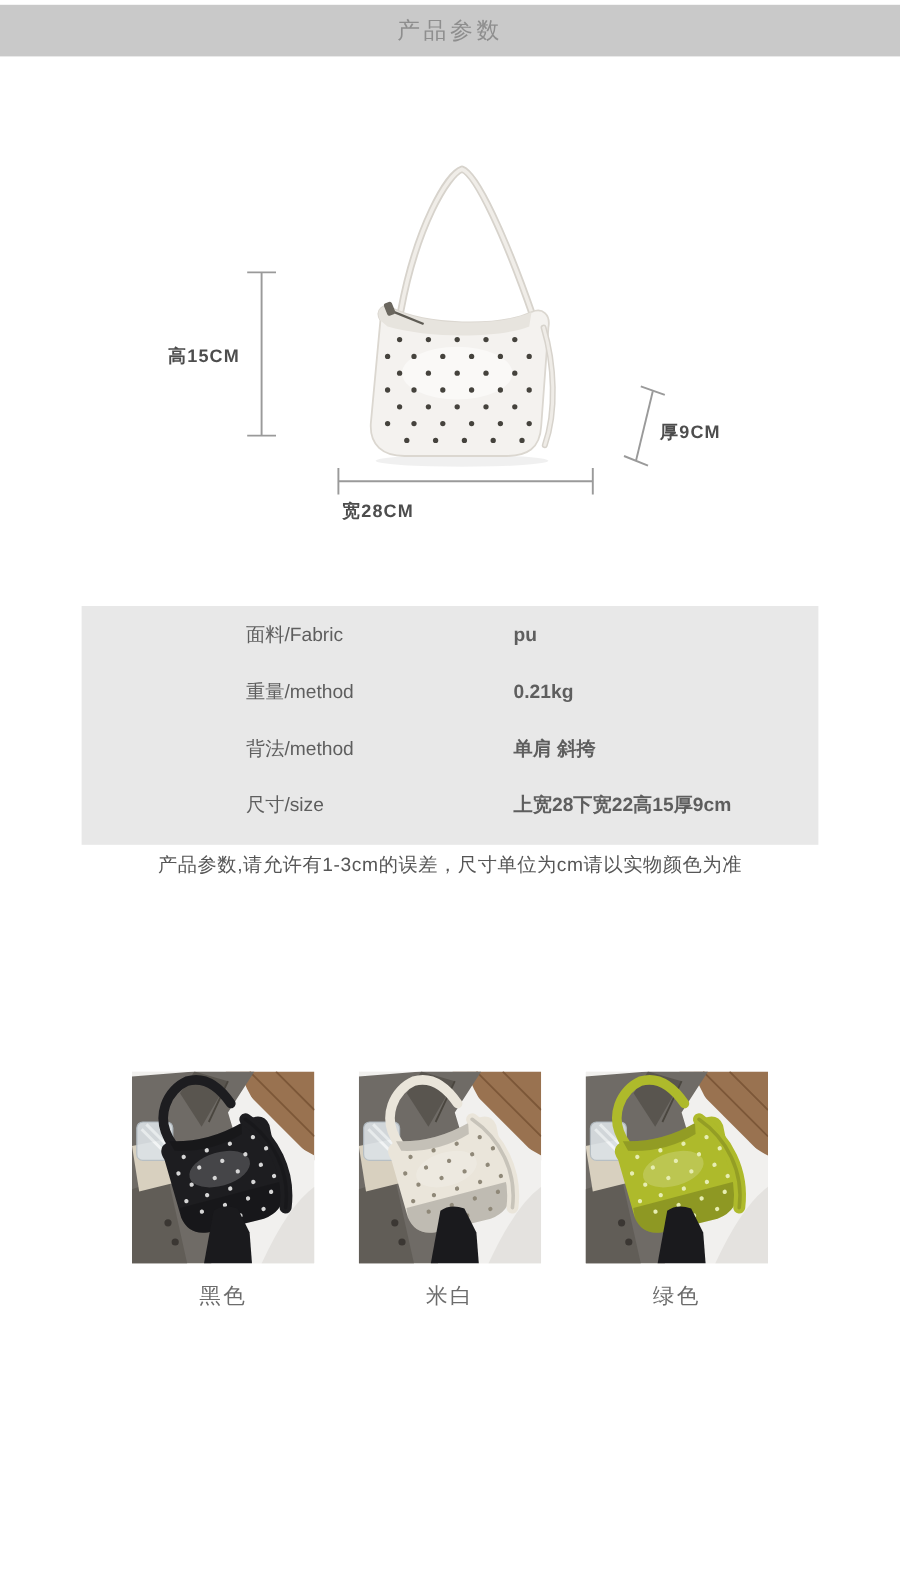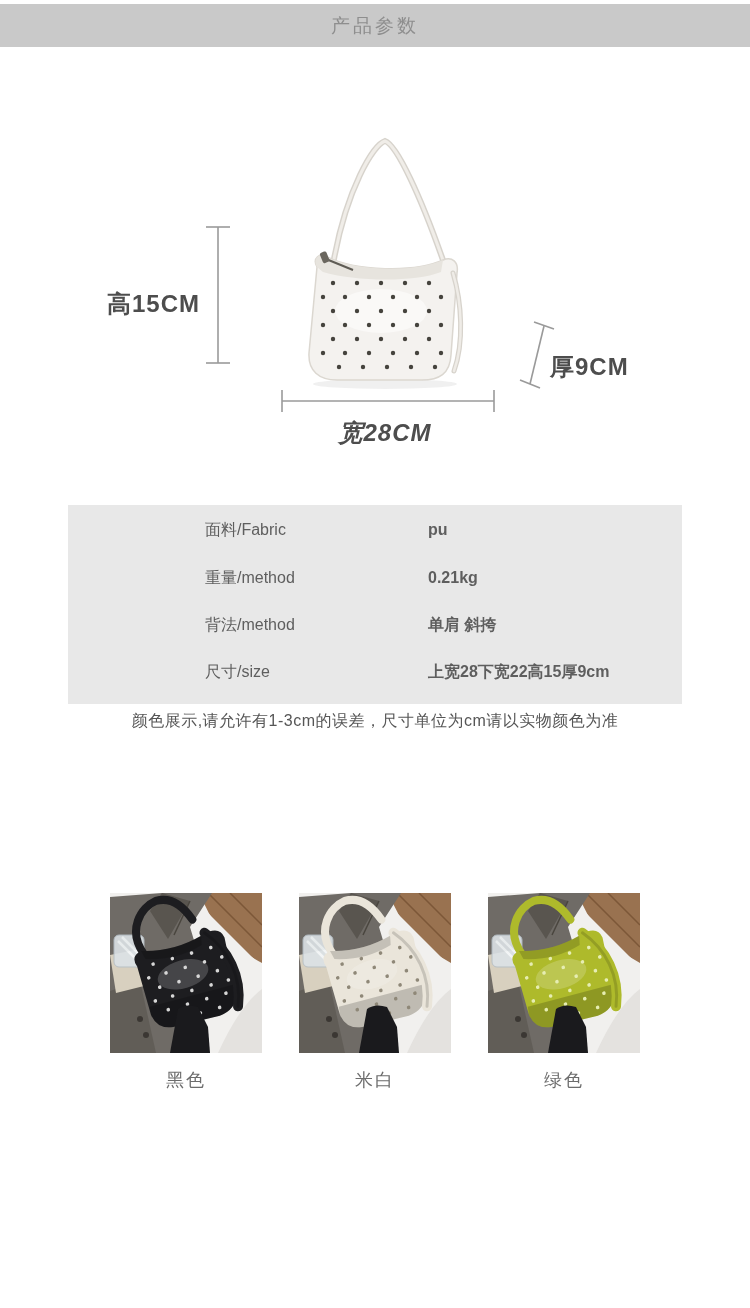--- a/index.html
+++ b/index.html
@@ -10,26 +10,26 @@
   .section-bar{
     position:absolute;left:0;width:750px;display:flex;align-items:center;justify-content:center;
     background:var(--section-bar-bg,#c9c9c9);color:var(--section-bar-text,#8e8e8e);
     font-size:19px;letter-spacing:3px;
   }
   #params-bar{top:4px;height:43px;}
   #colors-bar{top:797px;height:49px;}
 
   .abs{position:absolute;}
   .measure-label{
-    position:absolute;font-size:24px;font-weight:bold;
+    position:absolute;font-size:15px;font-weight:bold;
     color:var(--diagram-text,#4d4d4d);letter-spacing:1px;white-space:nowrap;
   }
   #height-label{left:100px;top:288px;width:100px;text-align:right;}
   #thickness-label{left:550px;top:351px;}
-  #width-label{left:285px;top:417px;width:200px;text-align:center;font-style:italic;}
+  #width-label{left:285px;top:417px;width:200px;text-align:left;}
 
   .mline{stroke:var(--diagram-line,#9a9a9a);stroke-width:1.6;}
 
   #spec-table{
     position:absolute;left:68px;top:505px;width:614px;height:199px;
     background:var(--table-bg,#e8e8e8);
   }
   .spec-row{position:absolute;left:0;width:100%;height:20px;line-height:20px;
     font-size:16px;color:var(--table-text,#5e5e5e);}
   .spec-row:nth-of-type(1){top:15px;}
@@ -155,21 +155,21 @@
     <div class="spec-row">
       <span class="spec-label">背法/method</span>
       <span class="spec-value">单肩 斜挎</span>
     </div>
     <div class="spec-row">
       <span class="spec-label">尺寸/size</span>
       <span class="spec-value">上宽28下宽22高15厚9cm</span>
     </div>
   </div>
 
-  <div id="note">颜色展示,请允许有1-3cm的误差，尺寸单位为cm请以实物颜色为准</div>
+  <div id="note">产品参数,请允许有1-3cm的误差，尺寸单位为cm请以实物颜色为准</div>
 
 
   <svg id="defs-svg" aria-hidden="true">
     <defs>
       <symbol id="scene" viewBox="0 0 152 160">
         <rect width="152" height="160" fill="#f1f0ee"></rect>
         <polygon points="78,0 152,0 152,74" fill="#997250"></polygon>
         <path d="M98,0 L152,54 M120,0 L152,32" stroke="#7c5738" stroke-width="1.5"></path>
         <path d="M0,0 L90,0 Q105,45 152,70 L152,160 L0,160 Z" fill="#f1f0ee"></path>
         <path d="M108,160 Q130,112 152,96 L152,160 Z" fill="#e4e2df"></path>

